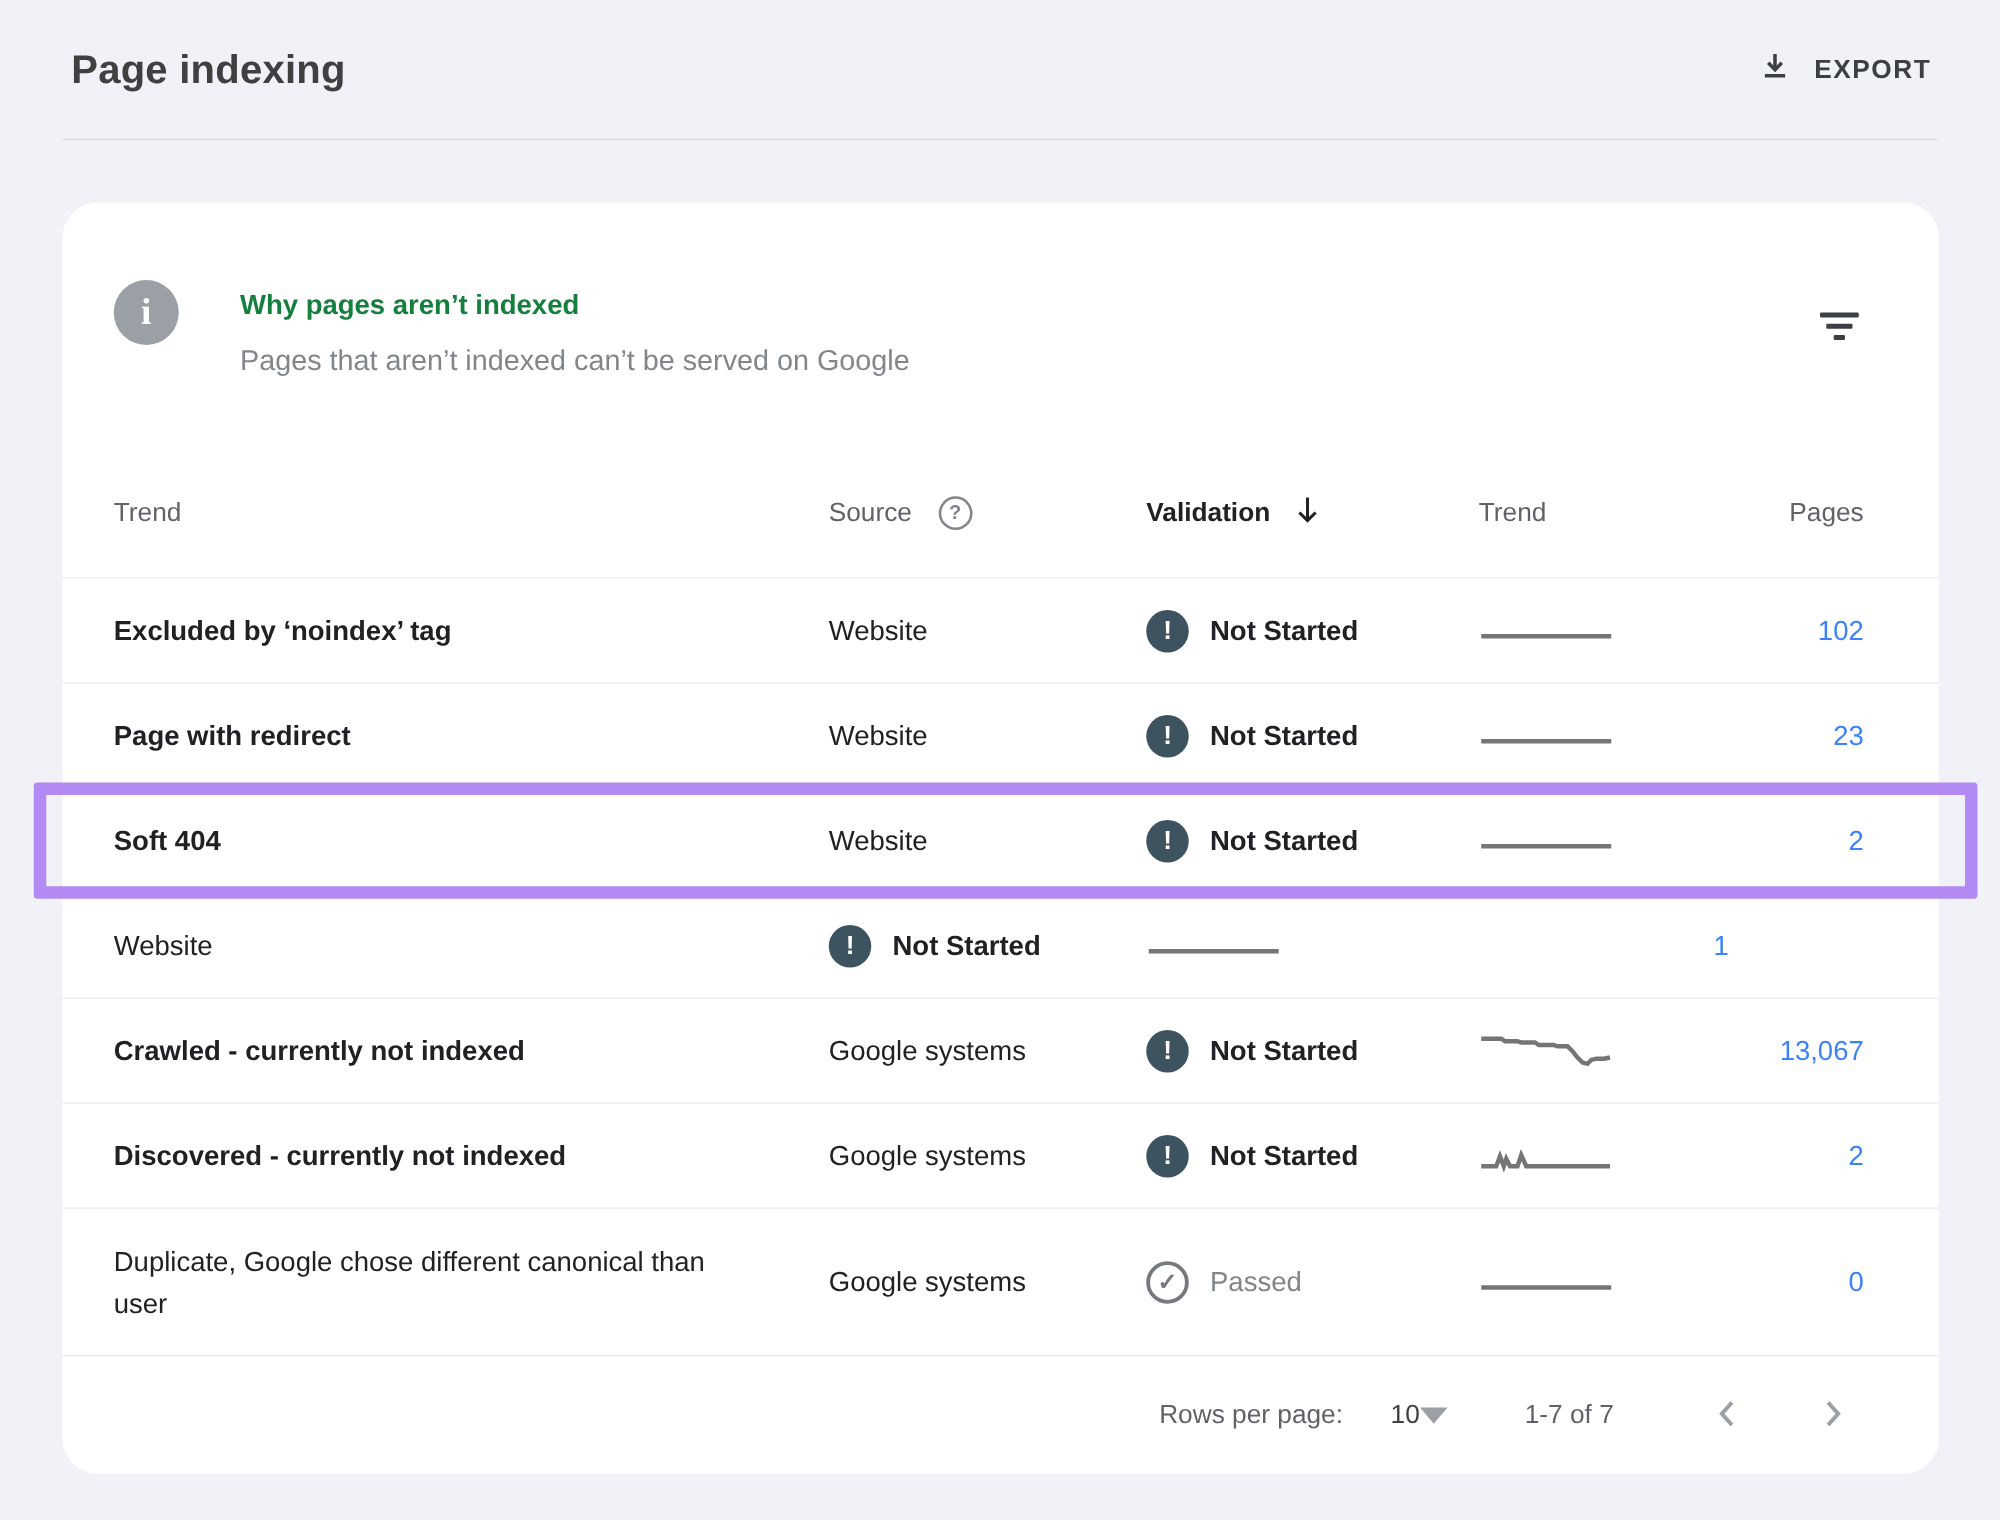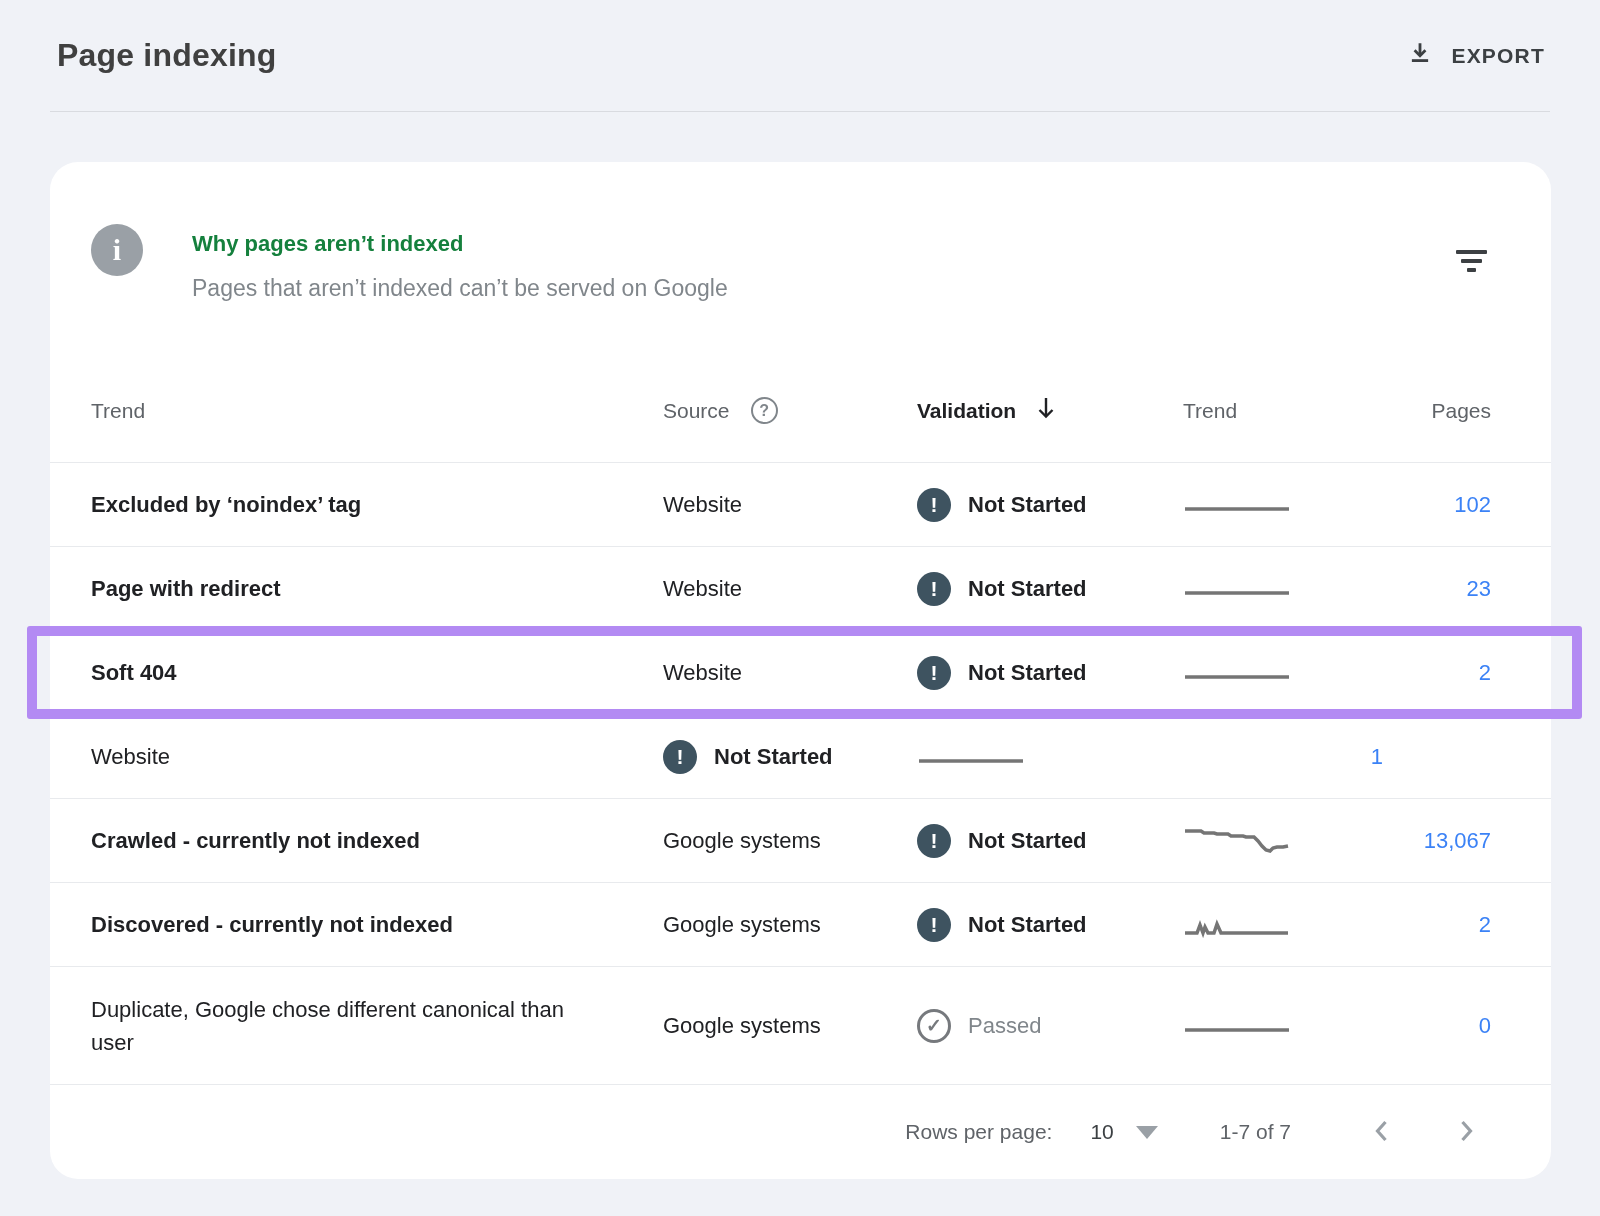--- a/index.html
+++ b/index.html
@@ -138,21 +138,21 @@
     height: 95px;
     display: flex;
     align-items: center;
     justify-content: flex-end;
     padding-right: 64px;
     font-size: 21px;
     color: #5f6368;
   }
   .rpp-label { margin-right: 38px; }
   .rpp-select {
-    display: flex; align-items: center; gap: 22px;
+    display: flex; align-items: center; 
     cursor: pointer; color: #3c4043;
   }
   .caret-down {
     width: 0; height: 0;
     border-left: 11px solid transparent;
     border-right: 11px solid transparent;
     border-top: 13px solid #9aa0a6;
   }
   .range-label { margin: 0 70px 0 62px; }
   .pager-btn {

